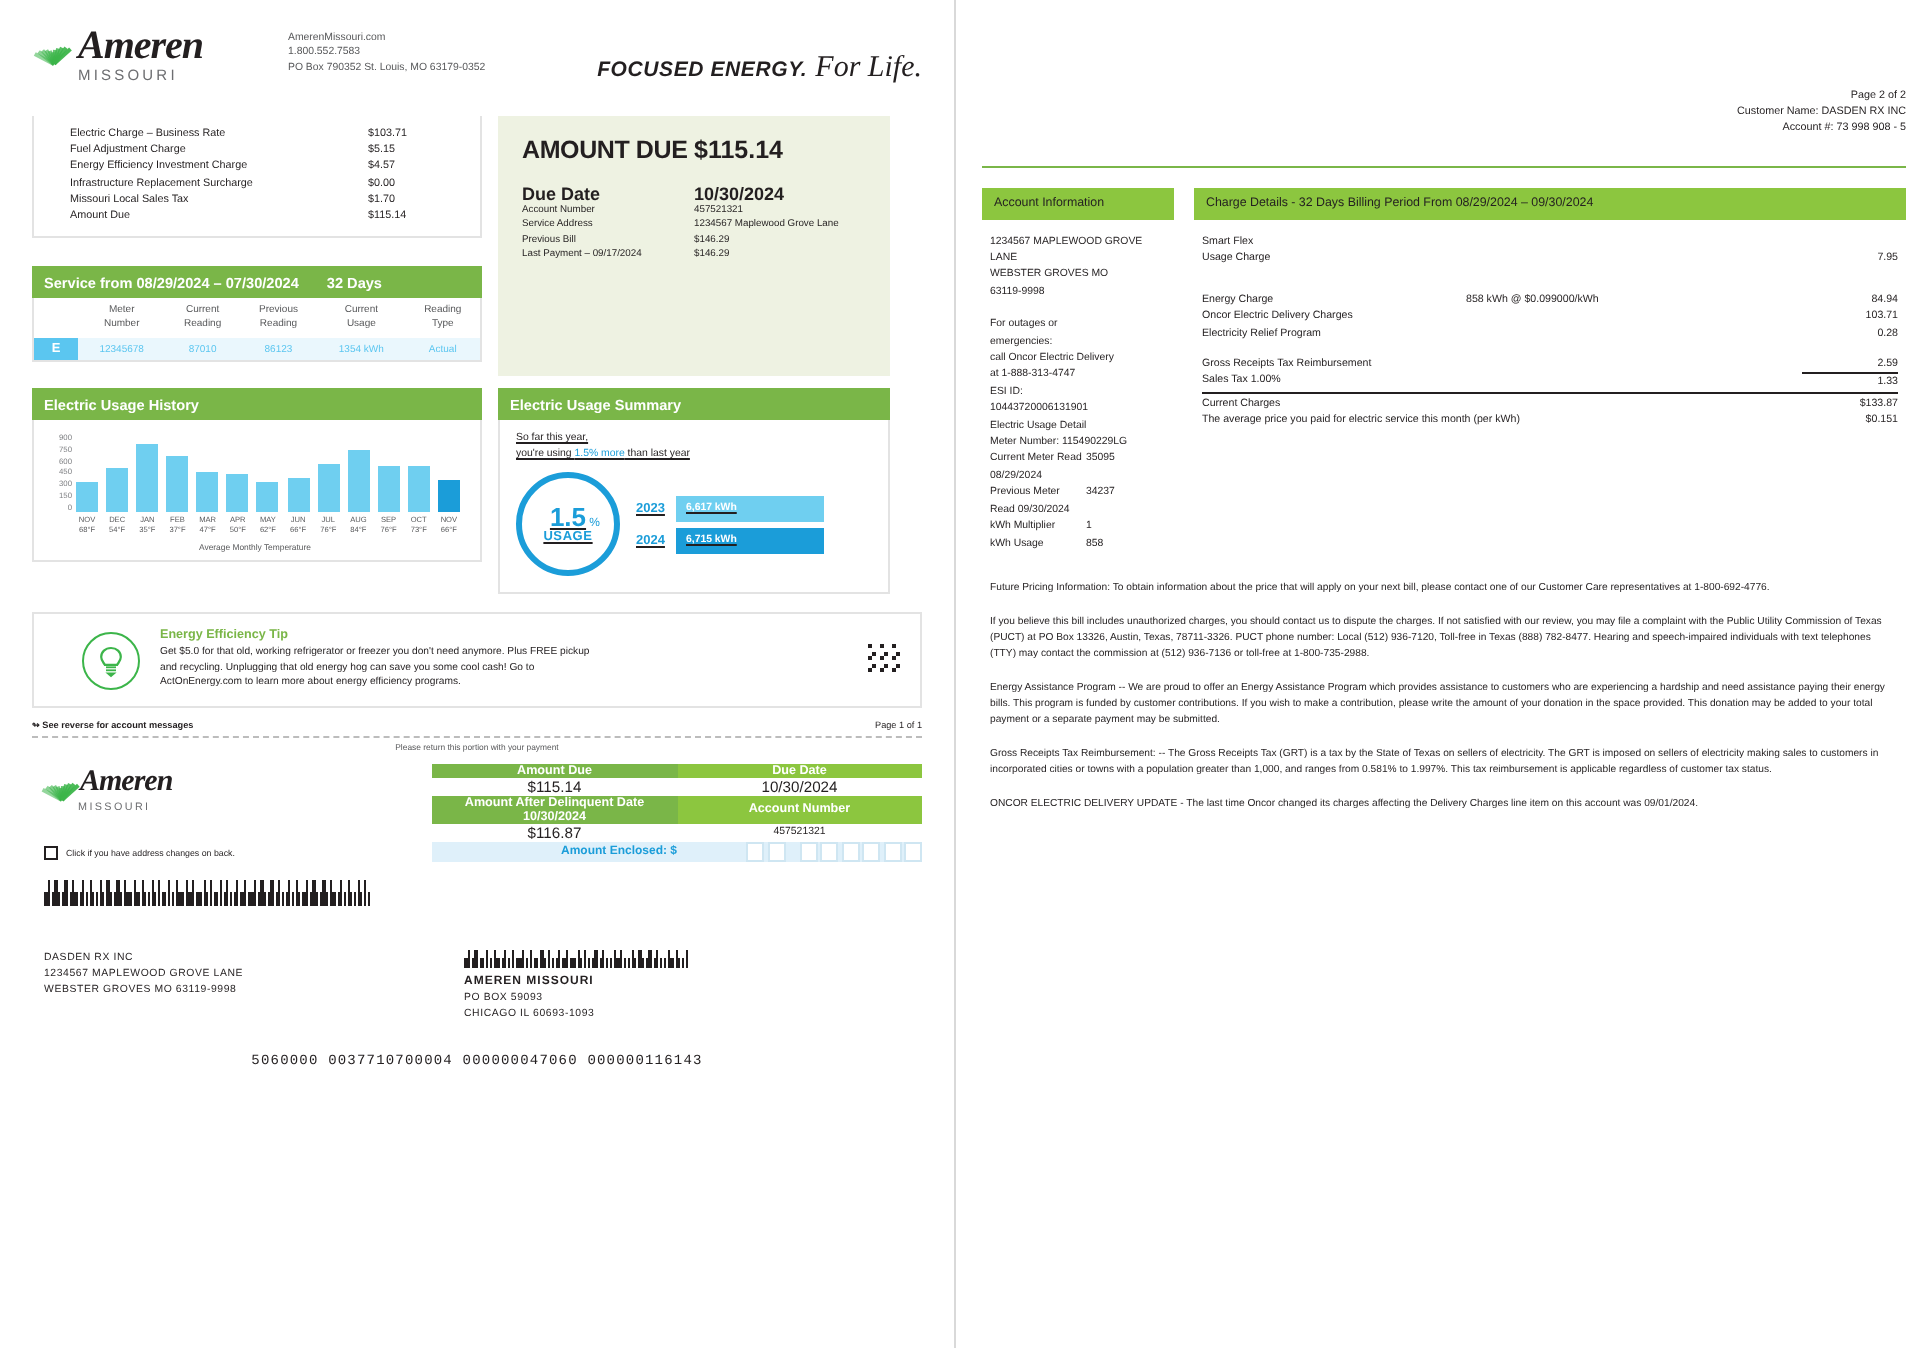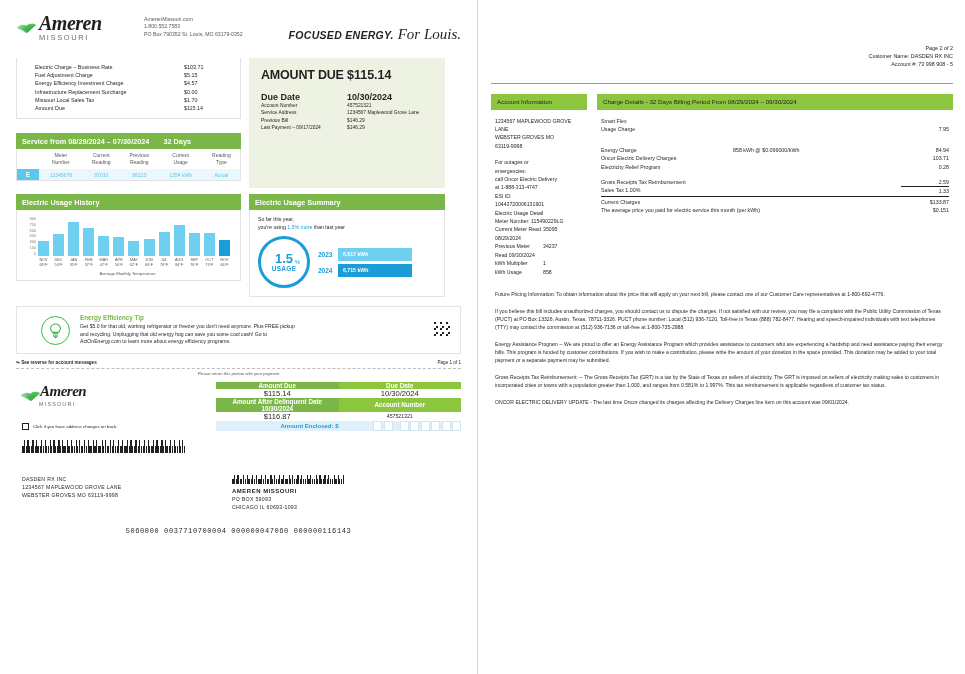--- a/index.html
+++ b/index.html
@@ -75,21 +75,21 @@
            font-size:3.9px; color:#808285; text-align:right; width:13px;
            height:40px; padding-bottom:0px; }
   .plot { flex:1; display:flex; align-items:flex-end; justify-content:space-between;
           height:40px; padding:0 2px; }
   .bar { width:11px; background:#6fcff0; }
   .bar.cur { background:#1b9dd9; }
   .xaxis { display:flex; justify-content:space-between; padding:2px 2px 0 15px; }
   .xl { width:11px; text-align:center; font-size:3.8px; color:#58595b; line-height:5.4px; }
   .xcap { text-align:center; font-size:4.2px; color:#58595b; margin-top:2px; }
 
-  .sumbody { padding:6px 8px 8px; }
+  .sumbody { padding:6px 8px 8px;text-decoration:underline; }
   .sum-t1 { font-size:5.2px; line-height:7.6px; color:#231f20; }
   .sum-hl { color:#1b9dd9; }
   .sum-main { display:flex; align-items:center; margin-top:5px; }
   .donut { width:52px; height:52px; border-radius:50%; border:3.5px solid #1b9dd9;
            display:flex; flex-direction:column; align-items:center; justify-content:center;
            color:#1b9dd9; position:relative; }
   .donut .big { font-size:13px; font-weight:bold; line-height:13px; }
   .donut .pc { font-size:6px; position:absolute; right:7px; top:20px; }
   .donut .lbl { font-size:6.5px; font-weight:bold; letter-spacing:0.3px; }
   .bars2 { margin-left:8px; }
@@ -207,21 +207,21 @@
       </div>
       <span class="submark">MISSOURI</span>
     </div>
     <div class="contact">
       <div>AmerenMissouri.com</div>
       <div>1.800.552.7583</div>
       <div>PO Box 790352 St. Louis, MO 63179-0352</div>
     </div>
     <div class="tagline">
       <span class="tag1">FOCUSED ENERGY.</span>
-      <span class="tag2">For Louis.</span>
+      <span class="tag2">For Life.</span>
     </div>
   </div>
 
   <div class="cols">
     <div class="col-l">
       <div class="panel">
         <div class="chg" id="chgrows">
               <div class="chg-row">
                 <span>Electric Charge – Business Rate</span>
                 <span class="amt">$103.71</span>

